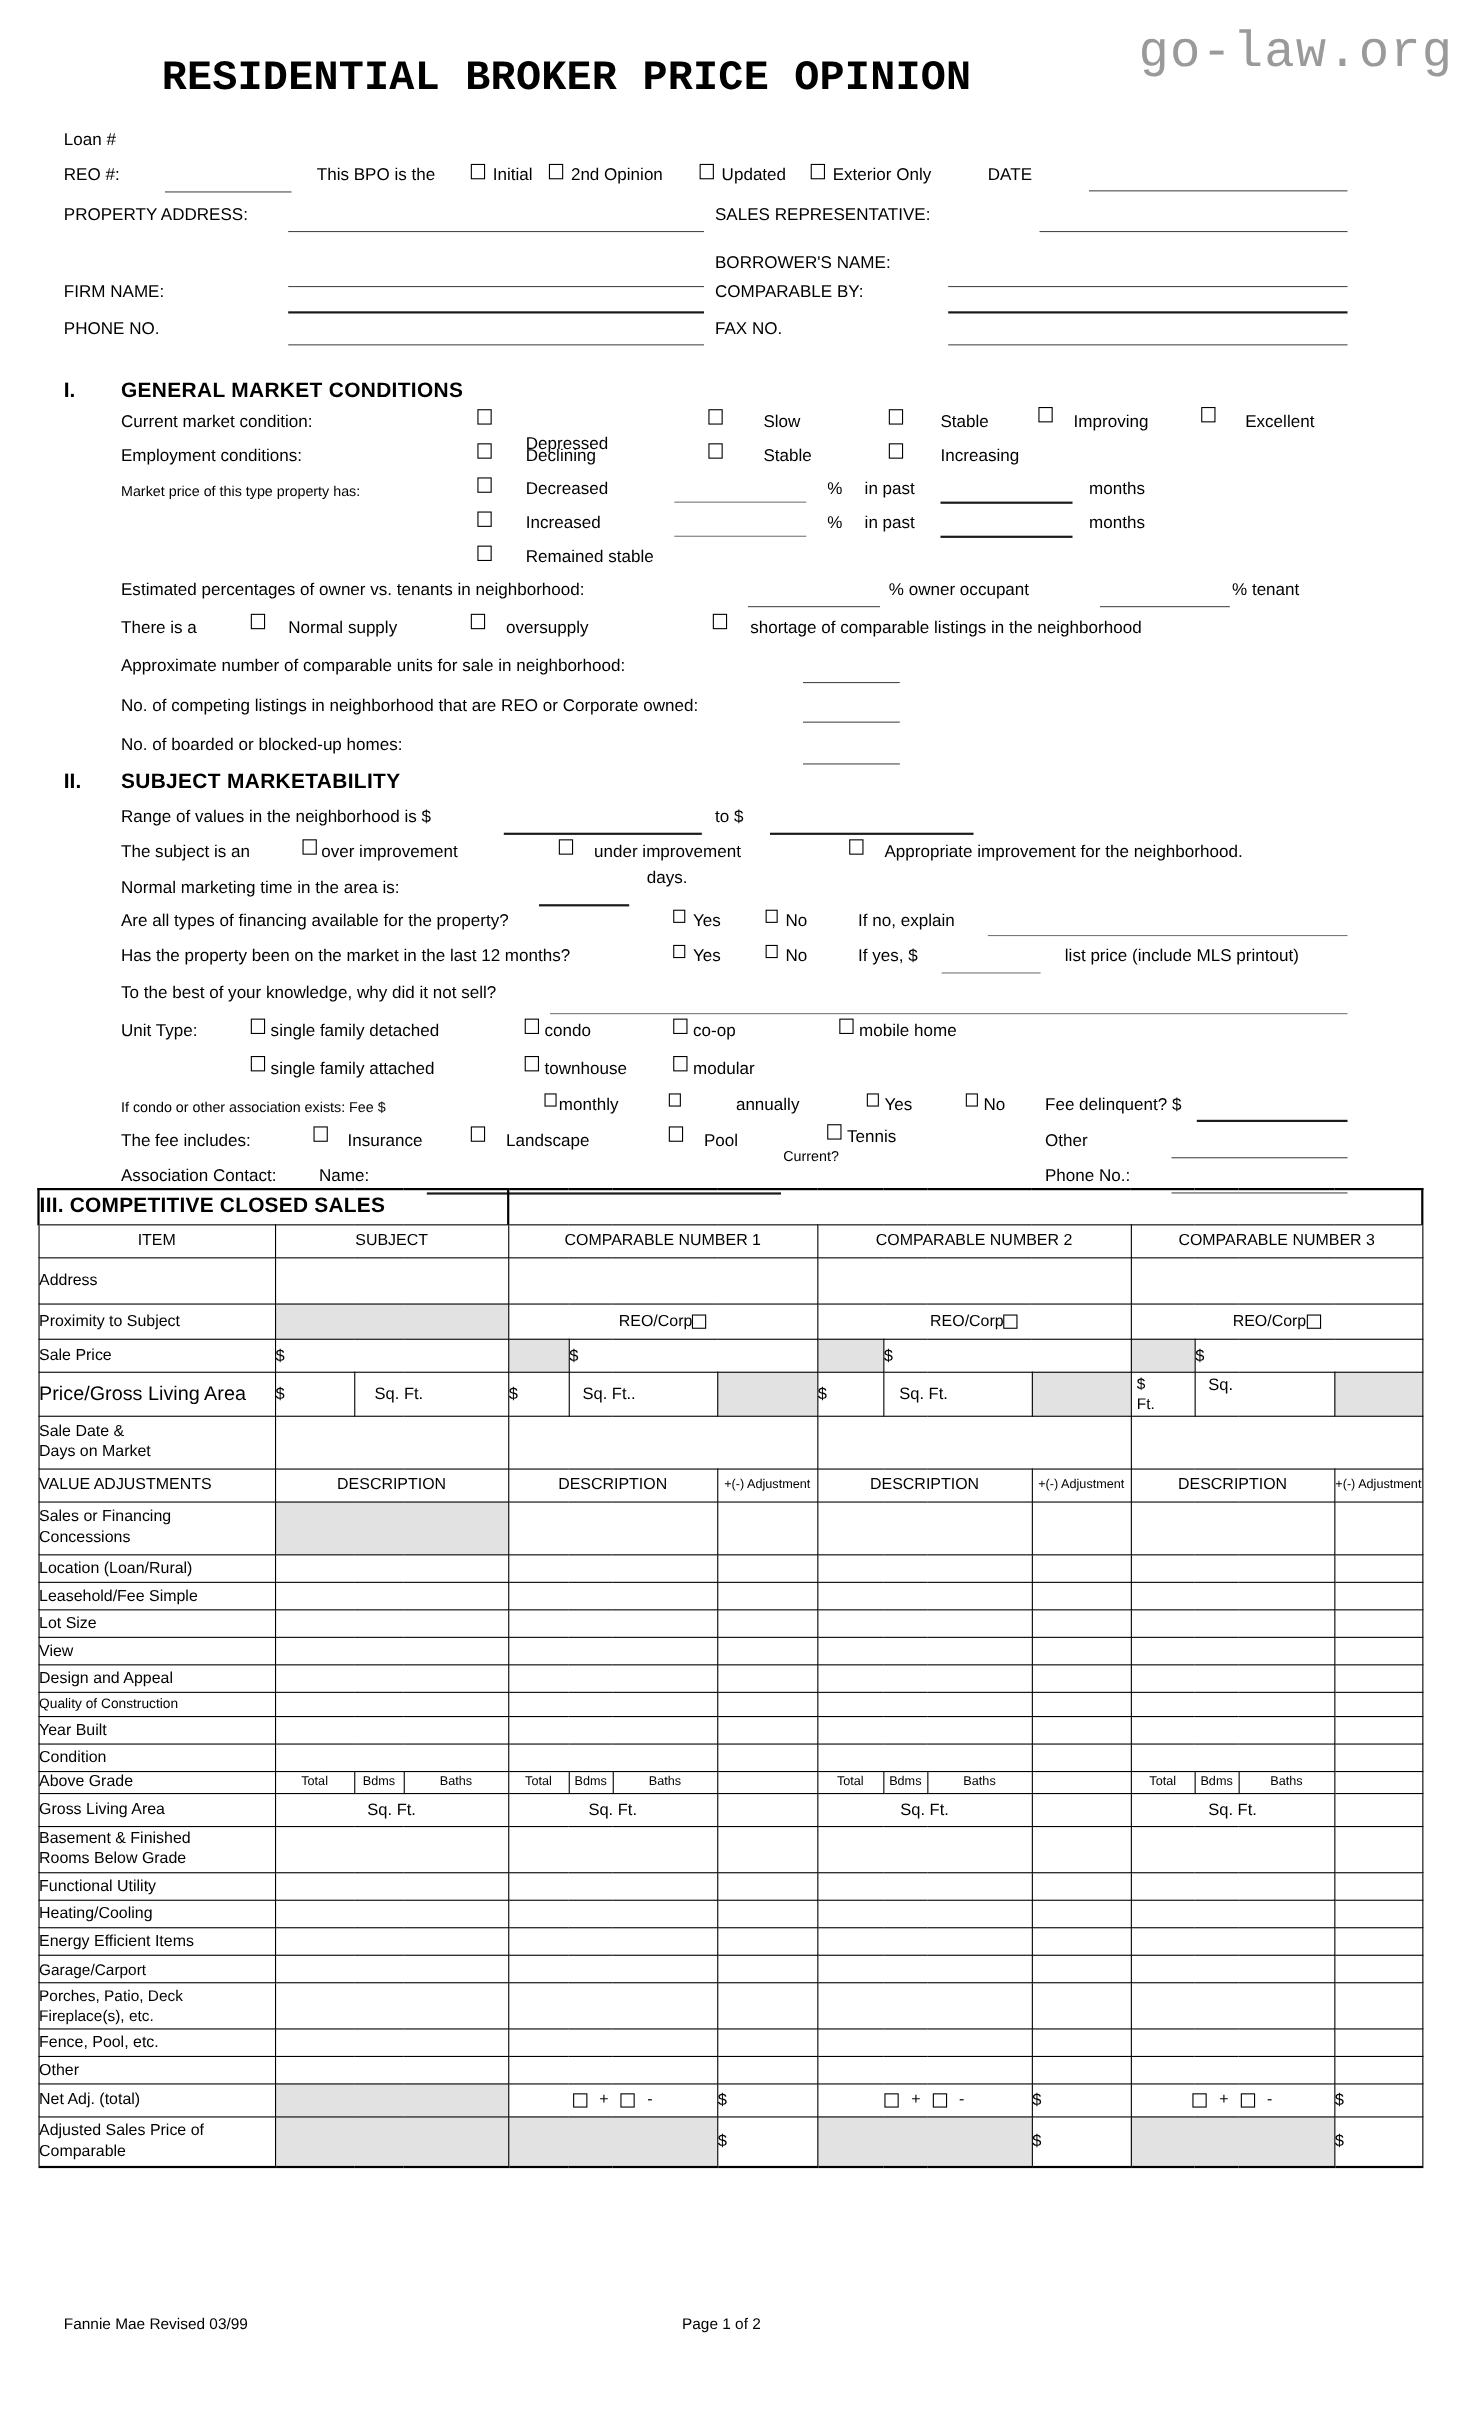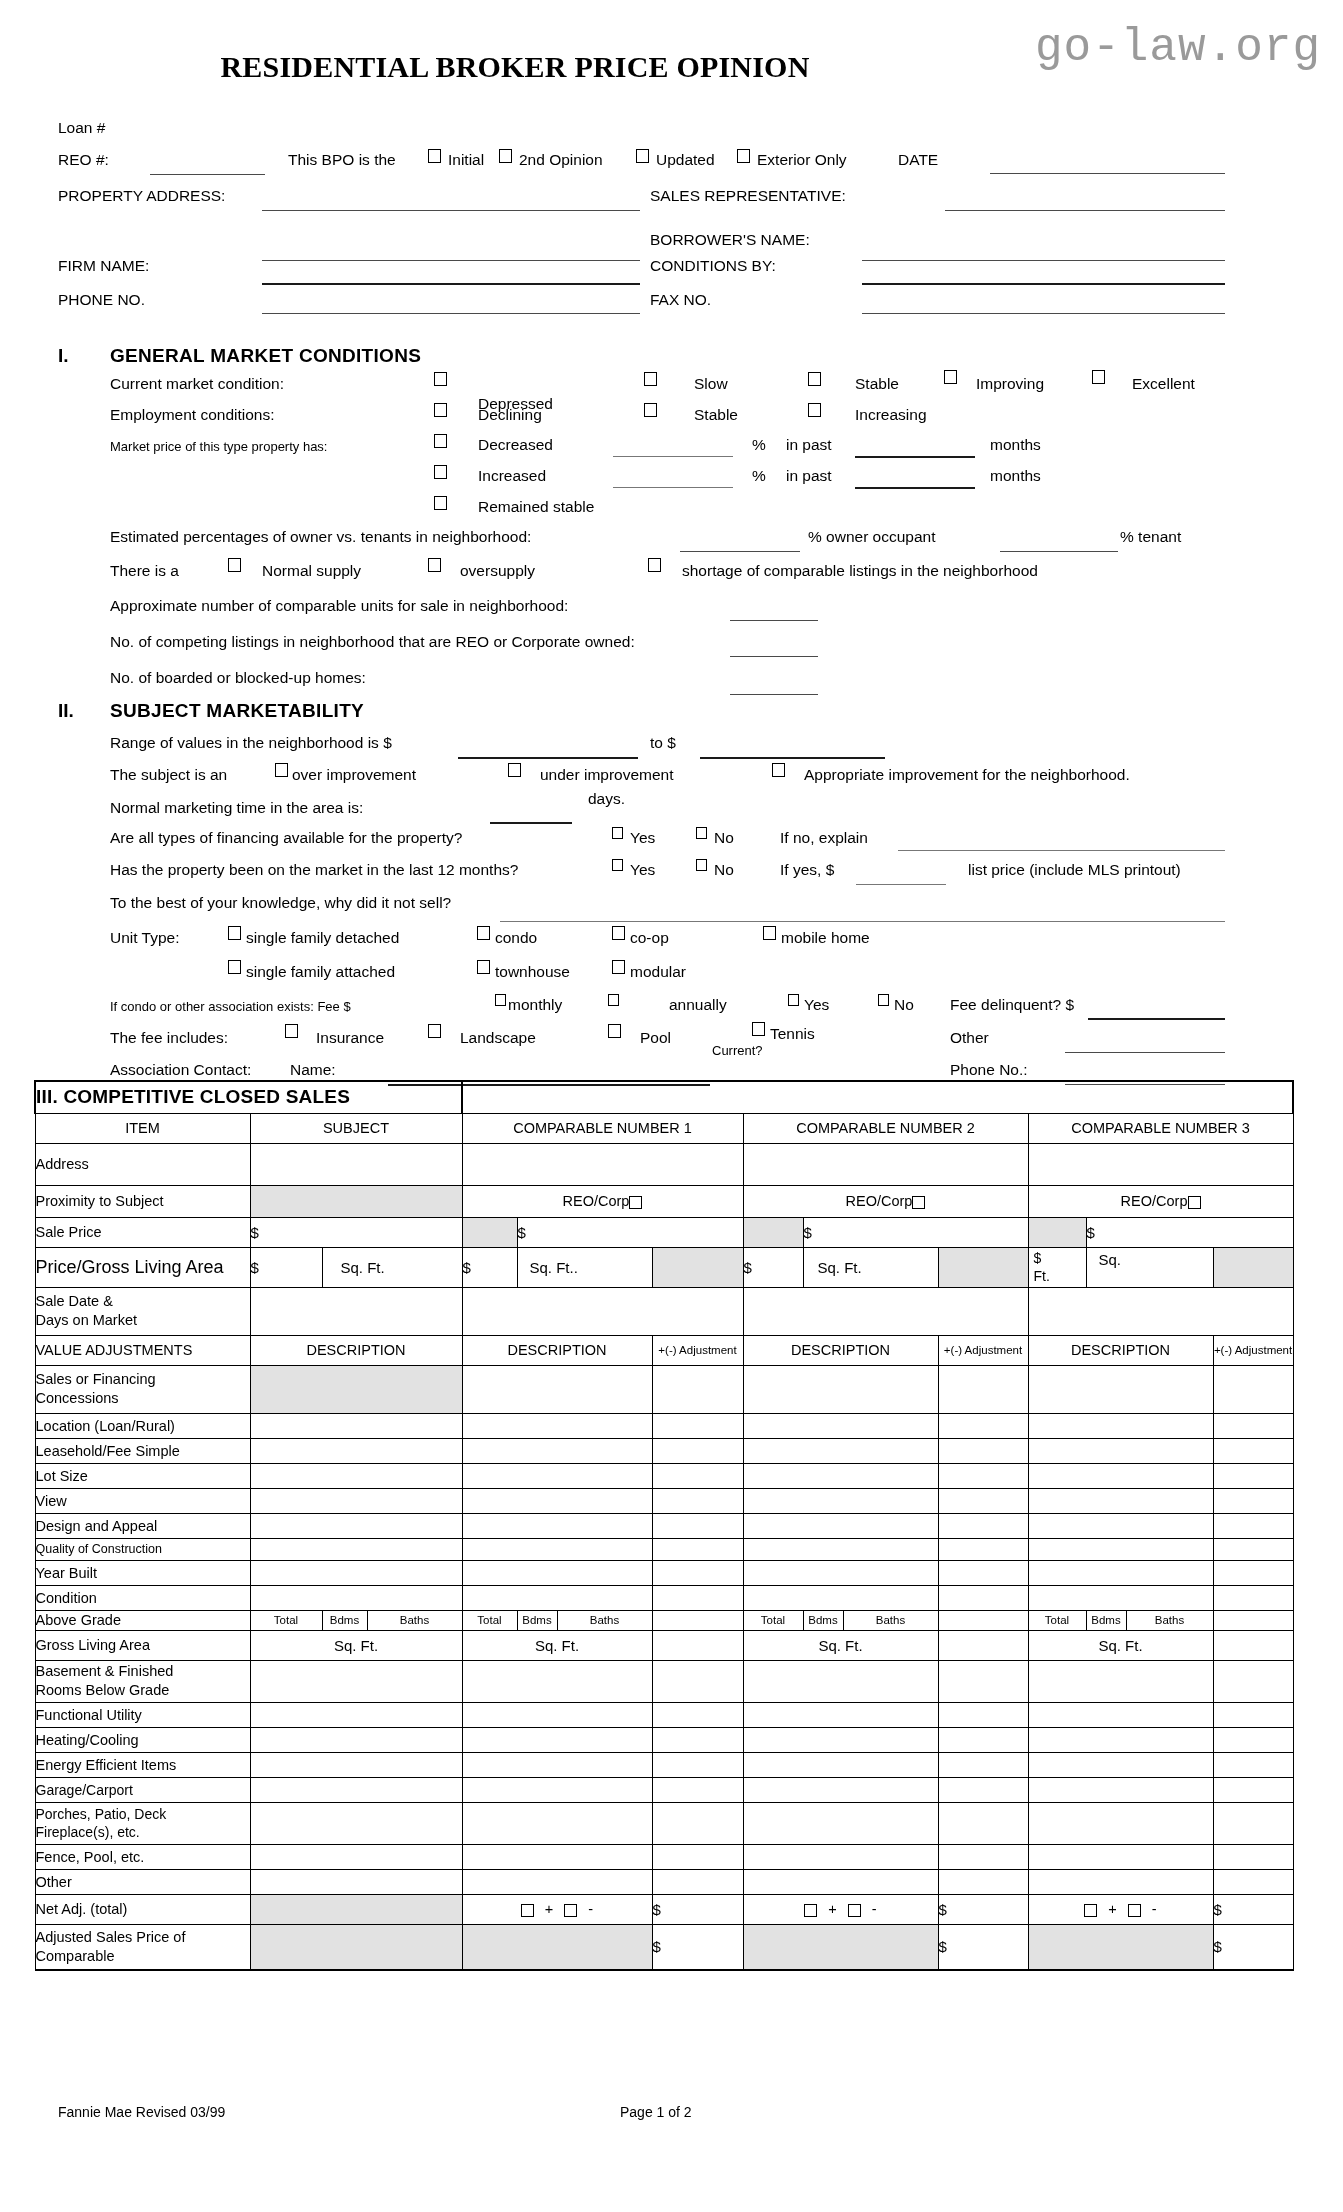--- a/index.html
+++ b/index.html
@@ -34,23 +34,23 @@
     white-space: nowrap;
   }
 
   
   .doc-title {
     position: absolute;
     top: 50px;
     left: 0;
     width: 1030px;
     text-align: center;
-    font-family: Liberation Serif, serif;
+    font-family: Liberation Mono, monospace;
     font-weight: bold;
-    font-size: 30px;
+    font-size: 38px;
     letter-spacing: 0.2px;
   }
 
   
   .t {
     position: absolute;
     font-size: 15.5px;
     white-space: nowrap;
     line-height: 1;
   }
@@ -168,21 +168,21 @@
   <div class="rule" style="left:262px; top:260px; width:378px;"></div>
 
   <div class="t" style="left:650px; top:188px;">SALES REPRESENTATIVE:</div>
   <div class="rule" style="left:945px; top:210px; width:280px;"></div>
 
   <div class="t" style="left:650px; top:232px;">BORROWER'S NAME:</div>
   <div class="rule" style="left:862px; top:260px; width:363px;"></div>
 
   <div class="t" style="left:58px; top:258px;">FIRM NAME:</div>
   <div class="rule dk" style="left:262px; top:283px; width:378px;"></div>
-  <div class="t" style="left:650px; top:258px;">CONDITIONS BY:</div>
+  <div class="t" style="left:650px; top:258px;">COMPARABLE BY:</div>
   <div class="rule dk" style="left:862px; top:283px; width:363px;"></div>
 
   <div class="t" style="left:58px; top:292px;">PHONE NO.</div>
   <div class="rule" style="left:262px; top:313px; width:378px;"></div>
   <div class="t" style="left:650px; top:292px;">FAX NO.</div>
   <div class="rule" style="left:862px; top:313px; width:363px;"></div>
 
   <div class="sec-num" style="left:58px; top:345px;">I.</div>
   <div class="sec-head" style="left:110px; top:345px;">GENERAL MARKET CONDITIONS</div>
 

